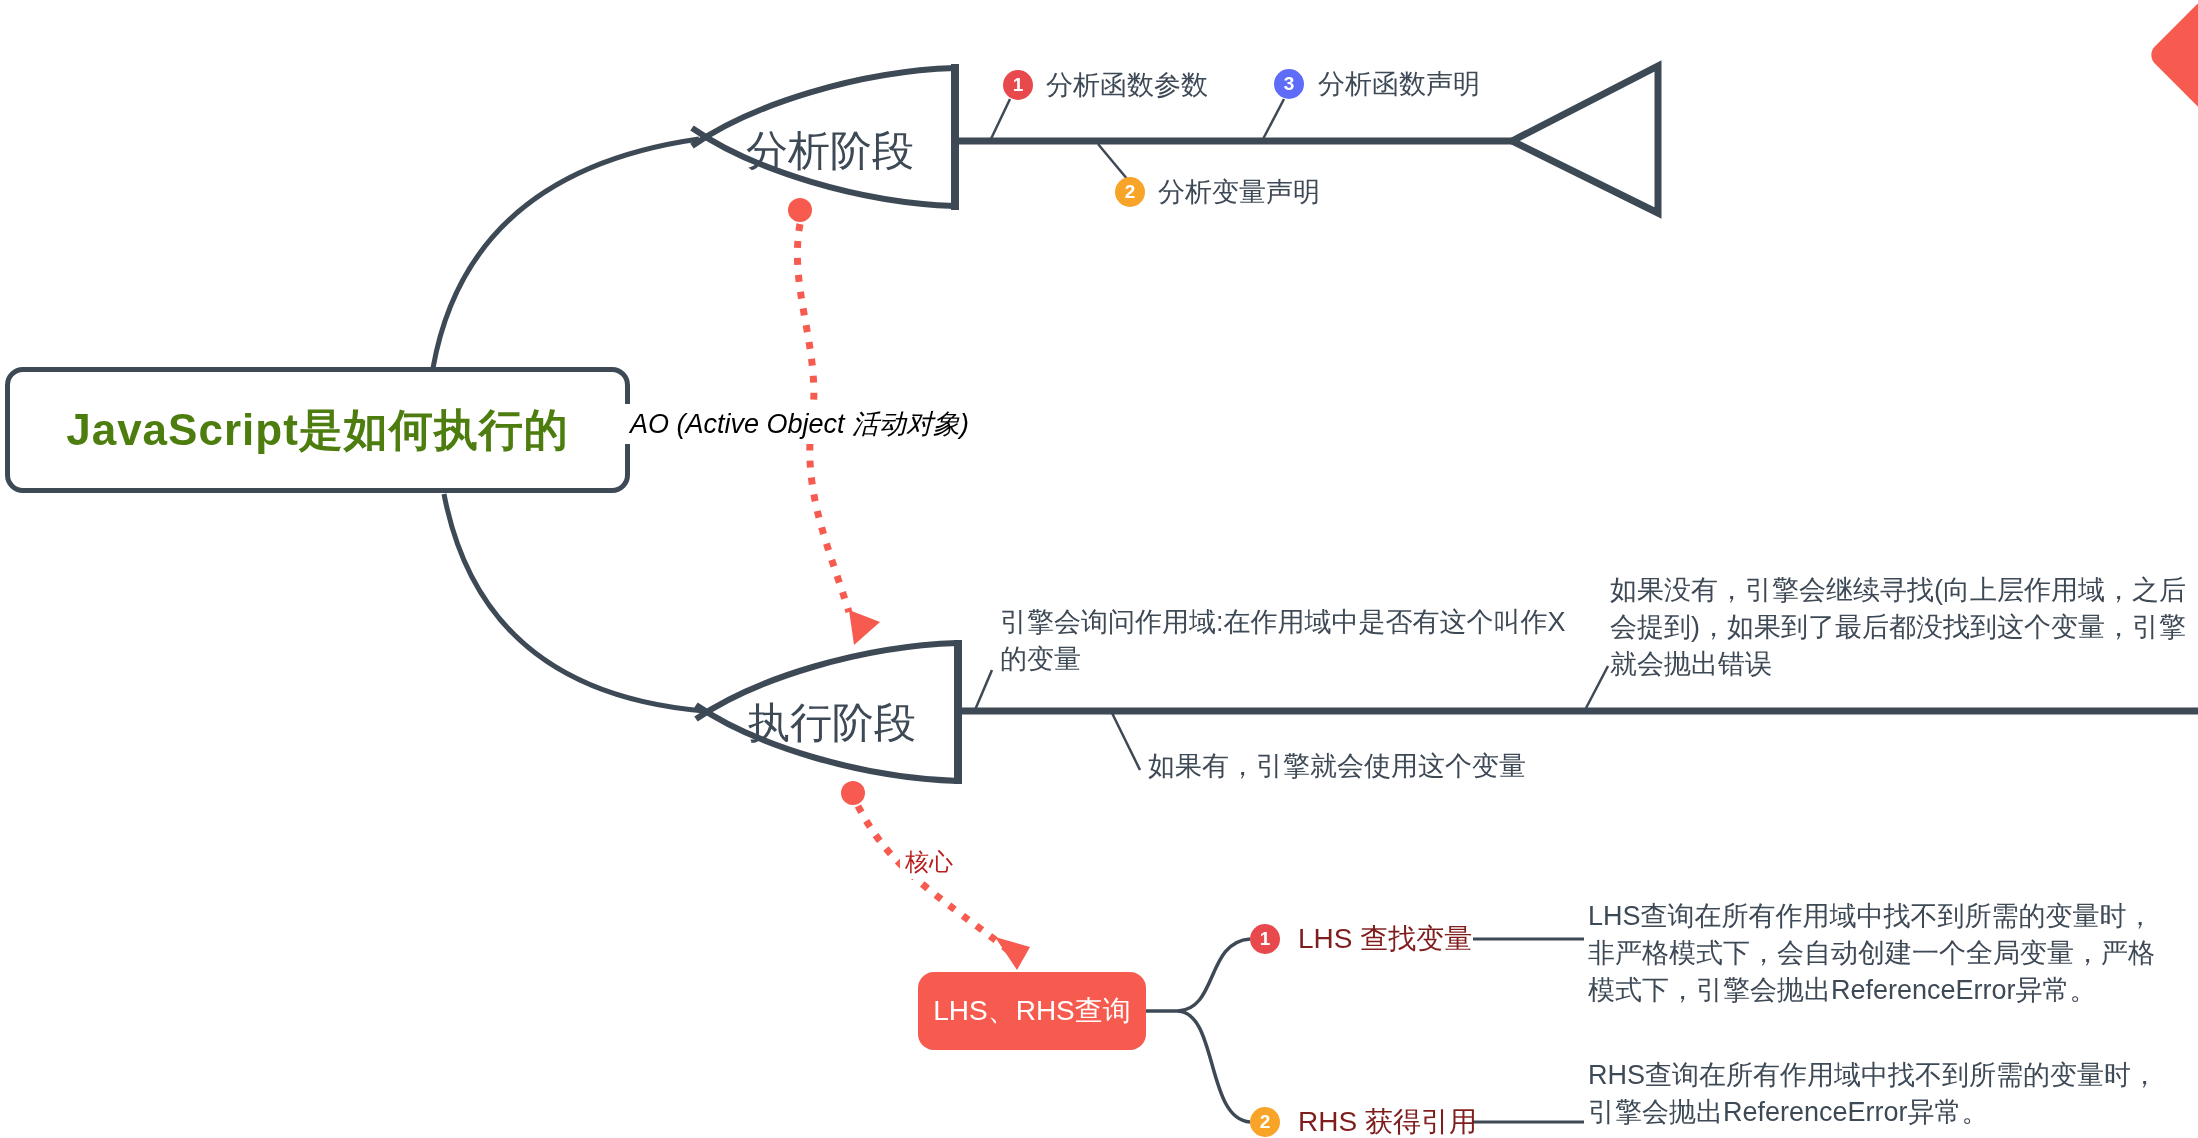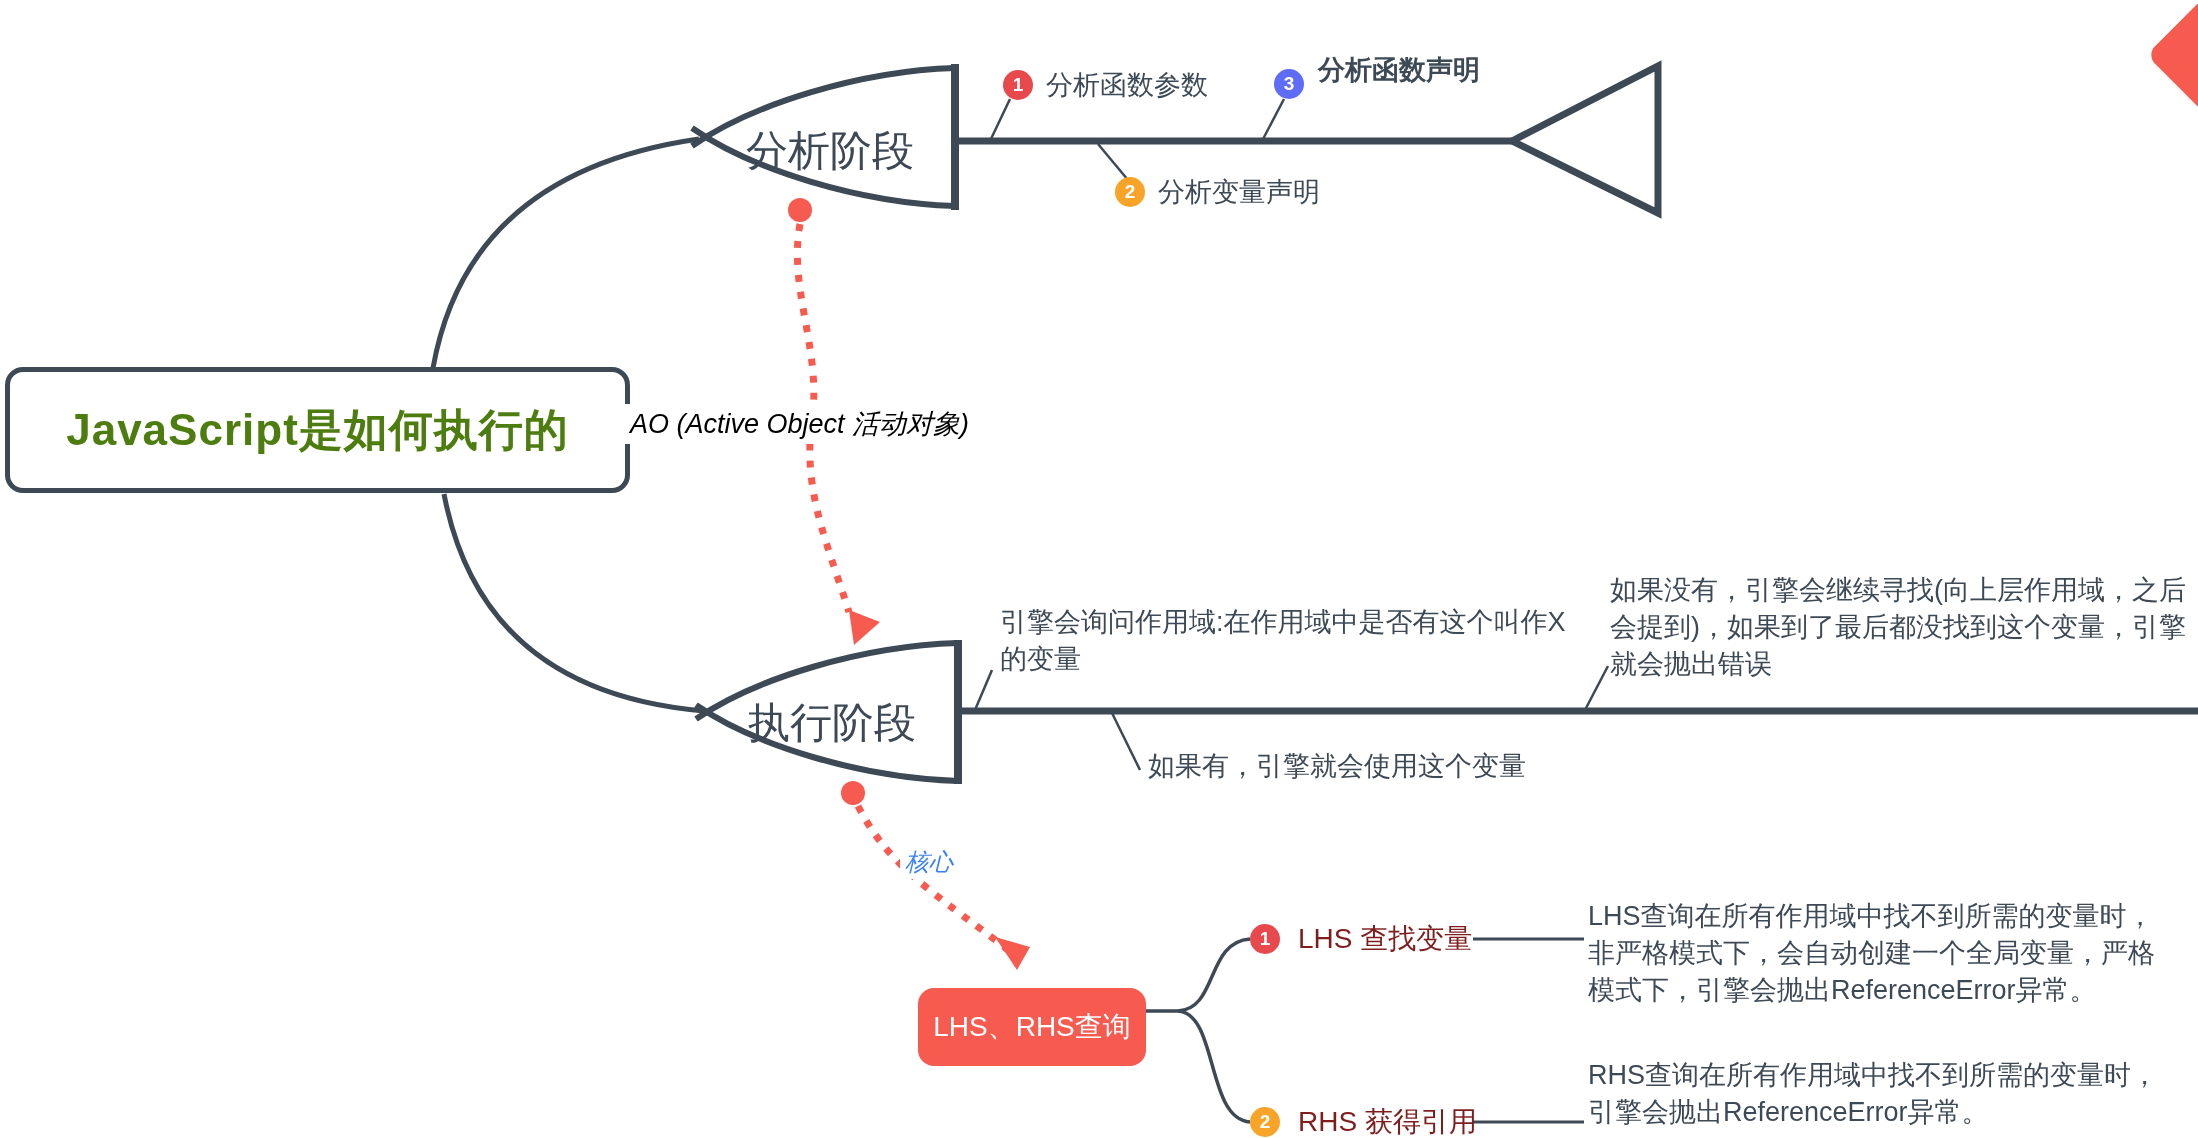--- a/index.html
+++ b/index.html
@@ -23,27 +23,27 @@
   .badge{
     width:30px;height:30px;border-radius:50%;color:#fff;font-size:19px;
     font-weight:bold;display:flex;align-items:center;justify-content:center;
   }
   .desc{font-size:27px;line-height:37px;white-space:pre-line;color:#3E4956;}
   .ao-label{
     font-size:27px;font-style:italic;color:#000000;background:#fff;
     padding:2px 6px;white-space:nowrap;
   }
   .core-label{
-    font-size:24px;font-style:italic;color:#3b82f6;background:#fff;
+    font-size:24px;color:#b91c1c;background:#fff;
     padding:1px 5px;white-space:nowrap;
   }
   .red-node{
     left:918px;top:972px;width:228px;height:78px;background:#F75B4F;
     border-radius:16px;display:flex;align-items:center;justify-content:center;
-    color:#fff;font-size:28px;margin-top:16px;
+    color:#fff;font-size:28px;
   }
   .sub-label{font-size:28px;line-height:32px;white-space:nowrap;color:#7f1d1d;}
 </style>
 </head>
 <body>
 
 <svg class="layer" viewBox="0 0 2198 1138">
 
   <path d="M 433,368 Q 468,172 699,139" fill="none" stroke="#3E4956" stroke-width="5"></path>
 
@@ -103,21 +103,21 @@
 <div class="abs child-label" style="left:1046px;top:70px;">分析函数参数</div>
 
 <div class="abs badge" style="left:1115px;top:177px;background:#F7A428;">
   <span>2</span>
 </div>
 <div class="abs child-label" style="left:1158px;top:177px;">分析变量声明</div>
 
 <div class="abs badge" style="left:1274px;top:69px;background:#5F6CF7;">
   <span>3</span>
 </div>
-<div class="abs child-label" style="left:1318px;top:55px;font-weight:bold;">分析函数声明</div>
+<div class="abs child-label" style="left:1318px;top:69px;">分析函数声明</div>
 
 <div class="abs ao-label" style="left:624px;top:404px;">AO (Active Object 活动对象)</div>
 
 <div class="abs leaf-label" style="left:747px;top:695px;">执行阶段</div>
 
 <div class="abs desc" style="left:1000px;top:604px;width:620px;">引擎会询问作用域:在作用域中是否有这个叫作X
 的变量</div>
 
 <div class="abs desc" style="left:1148px;top:748px;width:620px;">如果有，引擎就会使用这个变量</div>
 

